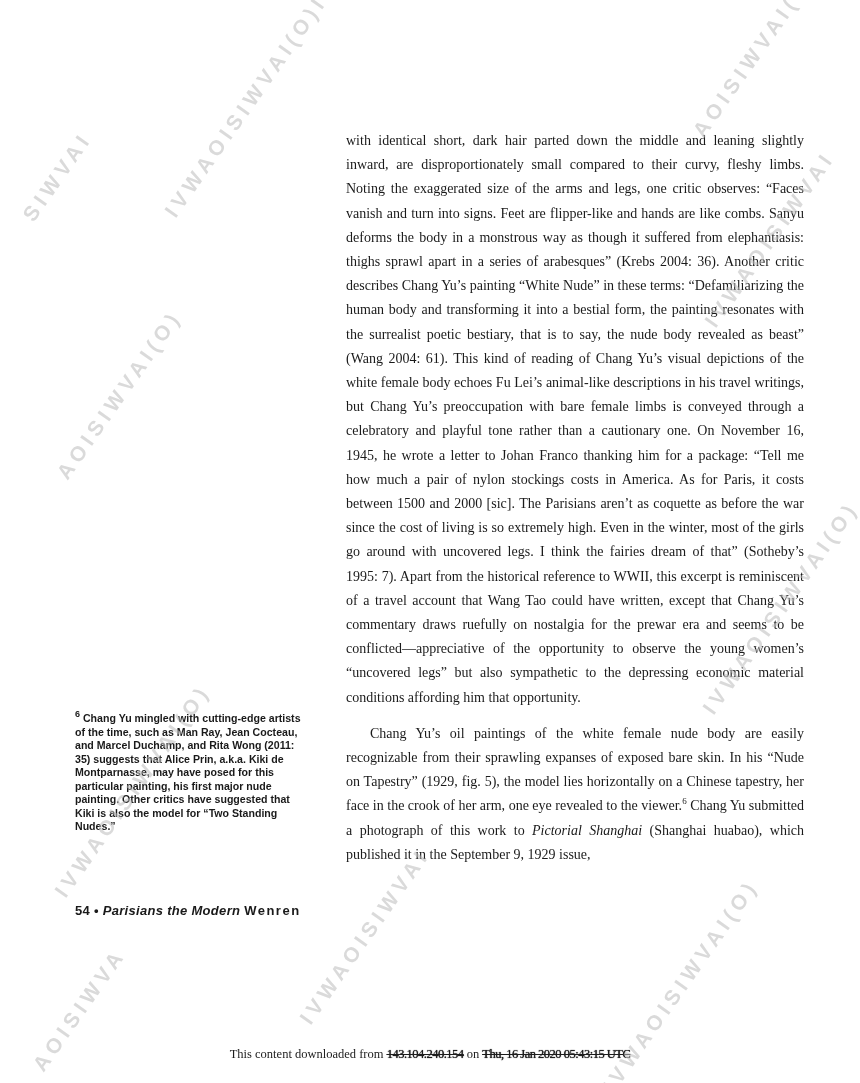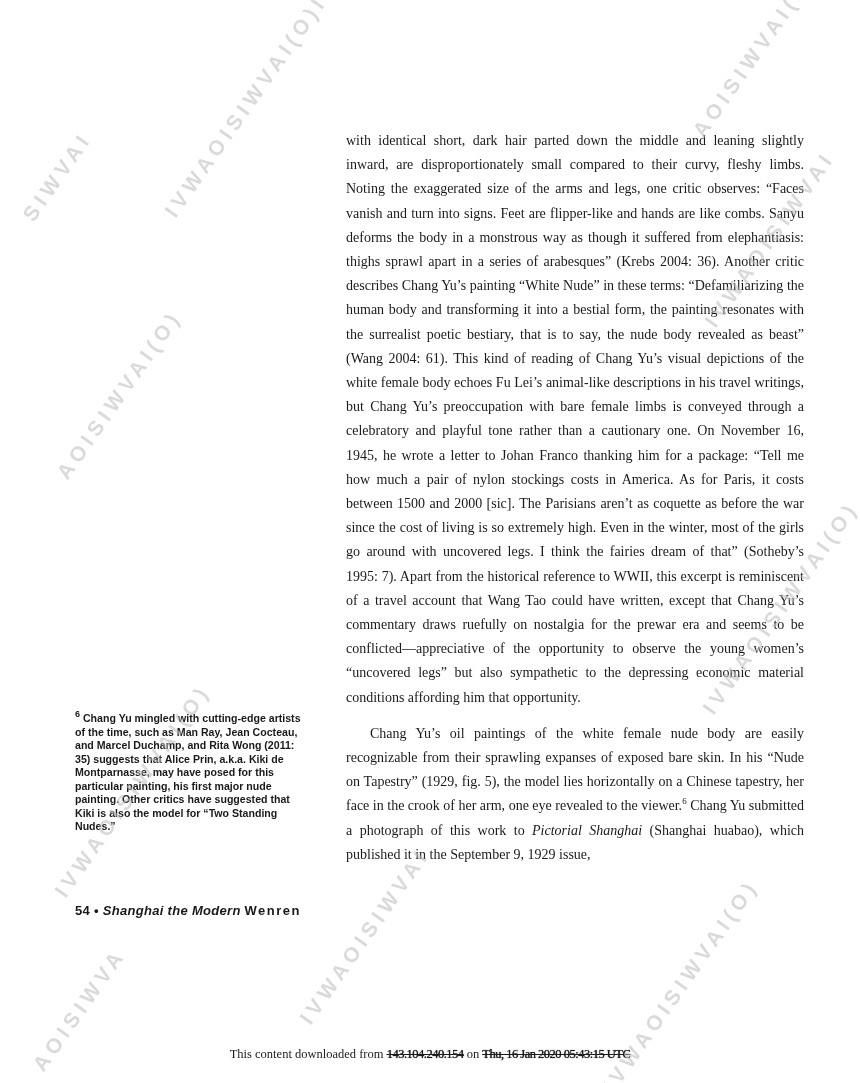--- a/index.html
+++ b/index.html
@@ -82,21 +82,21 @@
 
   <div class="content">
 
     <div class="main-text">
       <p><span>with identical short, dark hair parted down the middle and leaning slightly inward, are disproportionately small compared to their curvy, fleshy limbs. Noting the exaggerated size of the arms and legs, one critic observes: “Faces vanish and turn into signs. Feet are flipper-like and hands are like combs. Sanyu deforms the body in a monstrous way as though it suffered from elephantiasis: thighs sprawl apart in a series of arabesques” (Krebs 2004: 36). Another critic describes Chang Yu’s painting “White Nude” in these terms: “Defamiliarizing the human body and transforming it into a bestial form, the painting resonates with the surrealist poetic bestiary, that is to say, the nude body revealed as beast” (Wang 2004: 61). This kind of reading of Chang Yu’s visual depictions of the white female body echoes Fu Lei’s animal-like descriptions in his travel writings, but Chang Yu’s preoccupation with bare female limbs is conveyed through a celebratory and playful tone rather than a cautionary one. On November 16, 1945, he wrote a letter to Johan Franco thanking him for a package: “Tell me how much a pair of nylon stockings costs in America. As for Paris, it costs between 1500 and 2000 [sic]. The Parisians aren’t as coquette as before the war since the cost of living is so extremely high. Even in the winter, most of the girls go around with uncovered legs. I think the fairies dream of that” (Sotheby’s 1995: 7). Apart from the historical reference to WWII, this excerpt is reminiscent of a travel account that Wang Tao could have written, except that Chang Yu’s commentary draws ruefully on nostalgia for the prewar era and seems to be conflicted—appreciative of the opportunity to observe the young women’s “uncovered legs” but also sympathetic to the depressing economic material conditions affording him that opportunity.</span></p>
       <p class="indent"><span>Chang Yu’s oil paintings of the white female nude body are easily recognizable from their sprawling expanses of exposed bare skin. In his “Nude on Tapestry” (1929, fig. 5), the model lies horizontally on a Chinese tapestry, her face in the crook of her arm, one eye revealed to the viewer.</span><sup>6</sup><span> Chang Yu submitted a photograph of this work to </span><span class="it">Pictorial Shanghai</span><span> (Shanghai huabao), which published it in the September 9, 1929 issue,</span></p>
     </div>
 
     <div class="footnote"><sup>6</sup><span> Chang Yu mingled with cutting-edge artists of the time, such as Man Ray, Jean Cocteau, and Marcel Duchamp, and Rita Wong (2011: 35) suggests that Alice Prin, a.k.a. Kiki de Montparnasse, may have posed for this particular painting, his first major nude painting. Other critics have suggested that Kiki is also the model for “Two Standing Nudes.”</span></div>
 
-    <div class="footer-line"><span class="bd">54 • </span><span class="it bd">Shanghai the Modern</span><span class="bd"> </span><span class="bd ls">Wenren</span></div>
+    <div class="footer-line"><span class="bd">54 • </span><span class="it bd">Parisians the Modern</span><span class="bd"> </span><span class="bd ls">Wenren</span></div>
 
     <div class="bottom-lines">
       <div><span>This content downloaded from </span><span class="redact">143.104.240.154</span><span> on </span><span class="redact">Thu, 16 Jan 2020 05:43:15 UTC</span></div>
     </div>
 
   </div>
 
   <div class="wm-layer">
       <span class="watermark" style="left: 160px; top: 208px; color: rgb(189, 189, 189);">IVWAOISIWVAI(O)I</span>
       <span class="watermark" style="left: 688px; top: 128px; color: rgb(189, 189, 189);">AOISIWVAI(O)</span>

